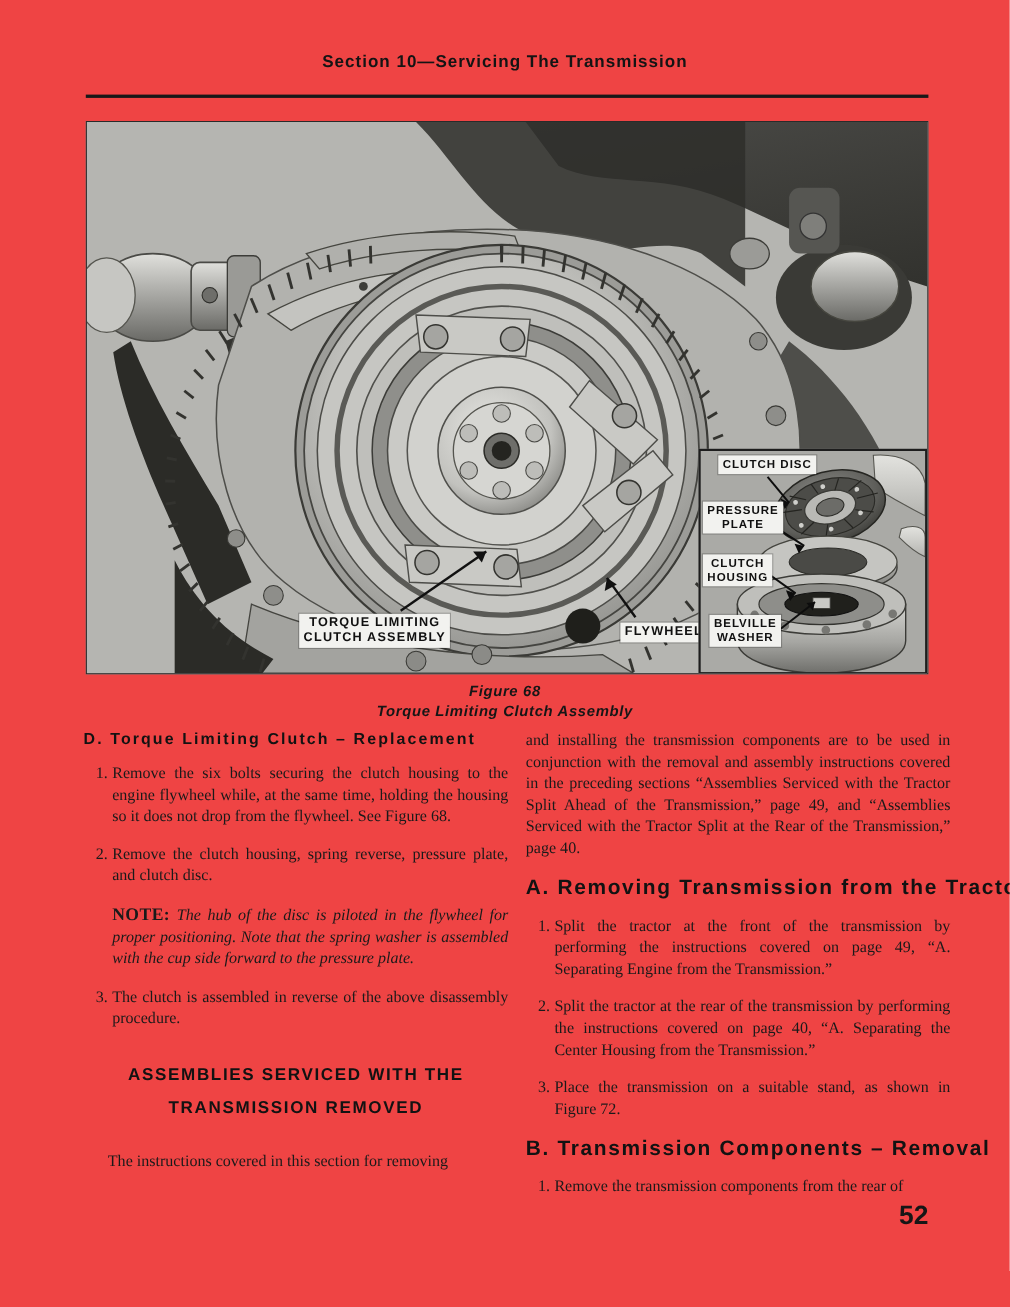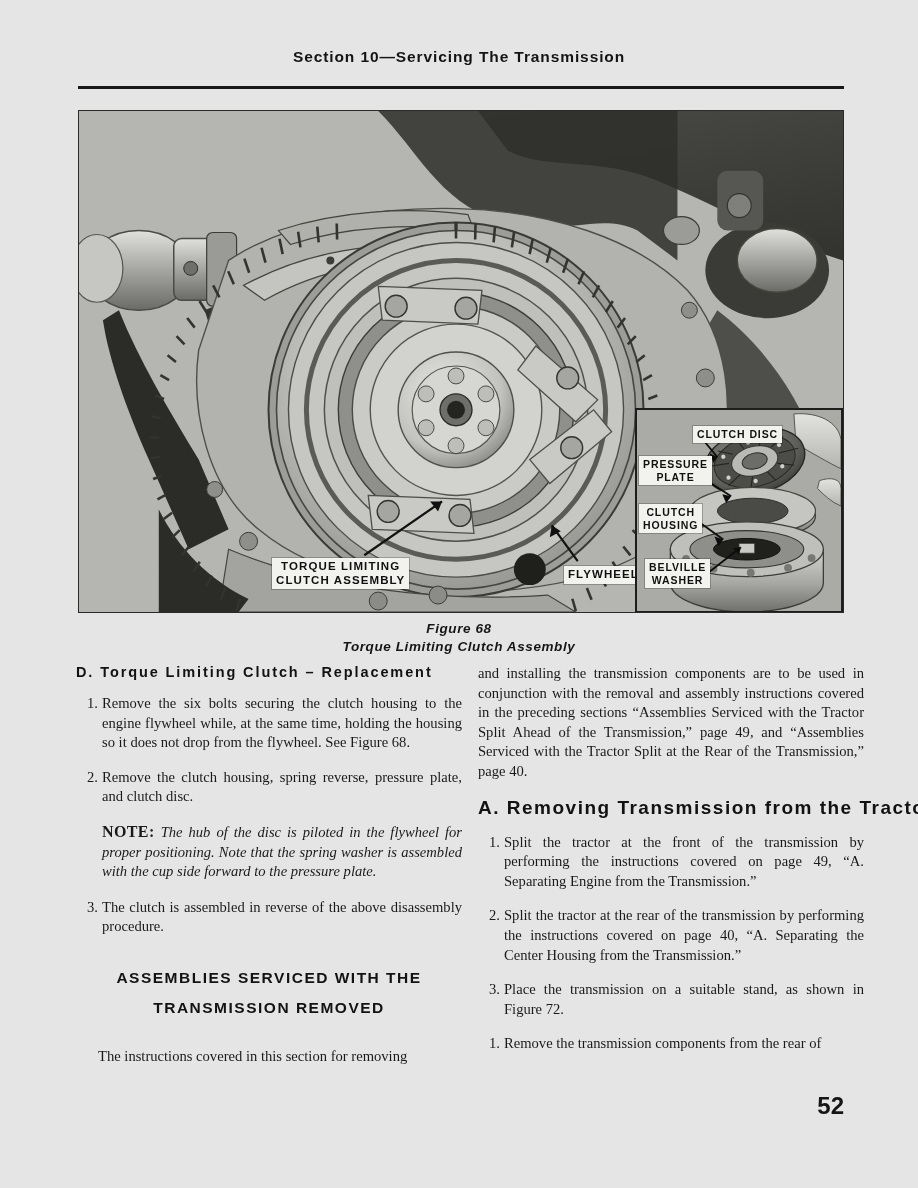--- a/index.html
+++ b/index.html
@@ -8,21 +8,21 @@
     background: #ffffff;
   }
   body {
     font-family: "Liberation Serif", serif;
     color: #1a1a1a;
   }
   .page {
     position: relative;
     width: 918px;
     height: 1188px;
-    background: #e5e5e5;
+    background: #ef4444;
     overflow: hidden;
   }
 
   
   .running-head {
     position: absolute;
     top: 48px;
     left: 0;
     width: 918px;
     text-align: center;
@@ -65,21 +65,21 @@
     font-size: 11.5px;
     letter-spacing: 1.1px;
     line-height: 13.5px;
     padding: 2px 4px;
     white-space: pre;
     text-align: center;
     box-shadow: 0 0 0 1px rgba(20,20,20,0.25);
   }
   .c-torque { left: 193px; top: 447px; }
   .c-flywheel { left: 485px; top: 455px; }
-  .c-disc { left: 16px; top: 16px; margin-left: 40px; }
+  .c-disc { left: 16px; top: 4px; }
   .c-pressure { left: 2px; top: 46px; }
   .c-housing { left: 2px; top: 94px; }
   .c-belville { left: 8px; top: 149px; }
 
   
   .inset {
     position: absolute;
     left: 556px;
     top: 297px;
     width: 208px;
@@ -544,20 +544,21 @@
       <li>
         <span class="num">2.</span>
         <span>Split the tractor at the rear of the transmission by performing the instructions covered on page 40, “A. Separating the Center Housing from the Transmission.”</span>
       </li>
       <li>
         <span class="num">3.</span>
         <span>Place the transmission on a suitable stand, as shown in Figure 72.</span>
       </li>
     </ol>
 
+    <div class="sec-head smaller">B. Transmission Components – Removal</div>
 
     <ol class="list">
       <li>
         <span class="num">1.</span>
         <span>Remove the transmission components from the rear of</span>
       </li>
     </ol>
   </div>
 
   <div class="folio">52</div>

